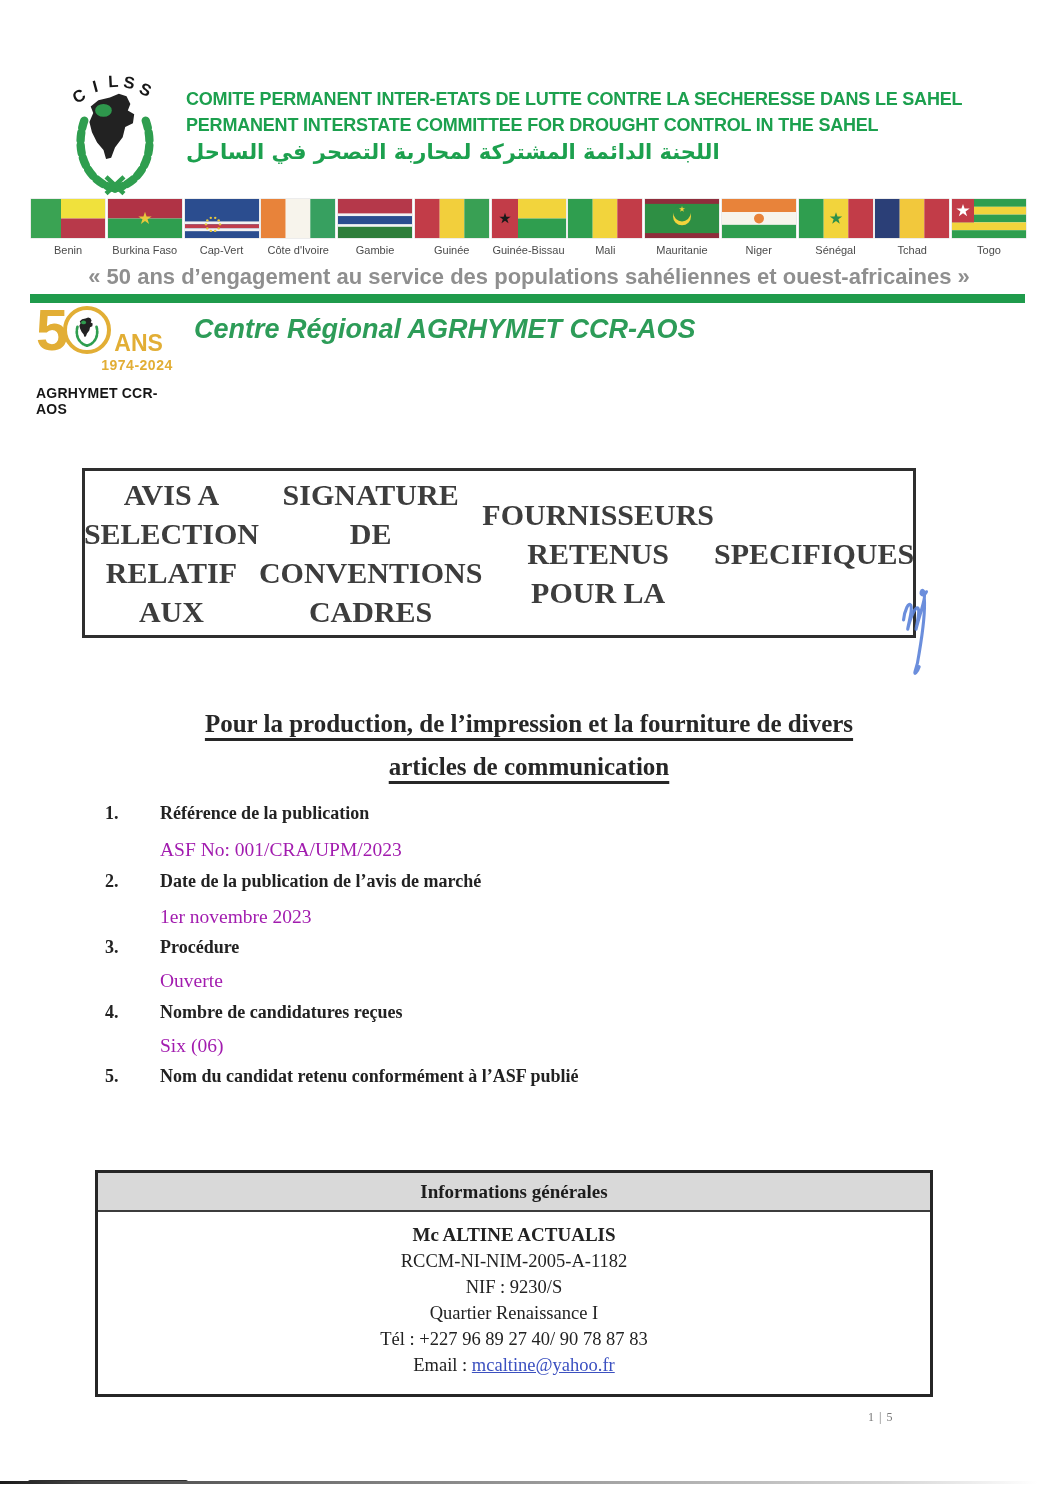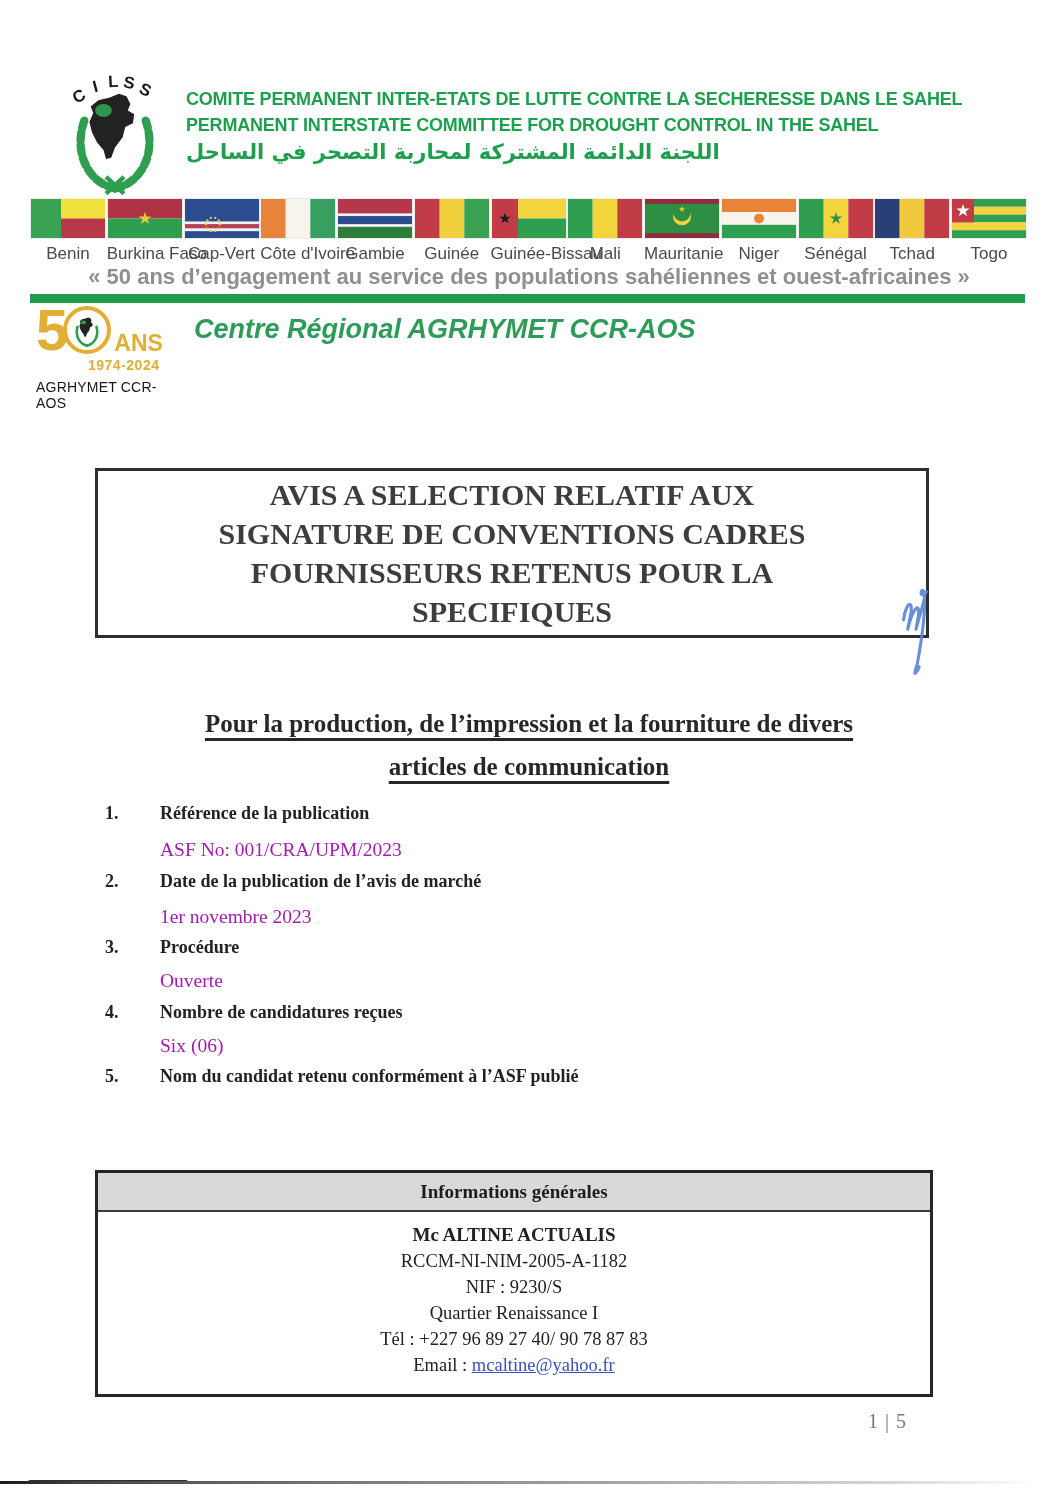--- a/index.html
+++ b/index.html
@@ -11,45 +11,45 @@
   .org-block{position:absolute;left:186px;top:86px;width:830px;}
   .org-line{font-family:"Liberation Sans",sans-serif;font-weight:700;font-size:18px;
             line-height:26px;color:#1ca04e;letter-spacing:-0.2px;white-space:nowrap;}
   .org-line-ar{font-family:"DejaVu Sans",sans-serif;font-weight:700;font-size:21px;
                line-height:28px;color:#1ca04e;direction:rtl;text-align:left;width:fit-content;}
 
   
   .flags-row{position:absolute;left:30px;top:199px;width:997px;display:flex;justify-content:space-between;}
   .flag-cell{width:76px;text-align:center;}
   .flag-cell svg{width:74px;height:39px;display:block;margin:0 auto;box-shadow:0 0 0 0.5px #d8d8d8;}
-  .flag-label{font-family:"Liberation Sans",sans-serif;font-size:17px;color:#4a4a4a;
+  .flag-label{font-family:"Liberation Sans",sans-serif;font-size:11px;color:#4a4a4a;
               margin-top:6px;white-space:nowrap;}
 
   .tagline{position:absolute;left:0;top:264px;width:1058px;text-align:center;
            font-family:Liberation Sans, sans-serif;font-weight:700;font-size:22px;color:#8f8f8f;}
   .green-band{position:absolute;left:30px;top:294px;width:995px;height:9px;background:#1f9b4c;}
 
   
   .anniv{position:absolute;left:36px;top:304px;width:150px;font-family:"Liberation Sans",sans-serif;}
   .anniv-row{display:flex;align-items:center;}
   .anniv-five{font-size:58px;font-weight:800;color:#e2ae35;line-height:52px;}
   .anniv-zero{width:48px;height:48px;border-radius:50%;border:4px solid #e2ae35;margin-left:-5px;
               background:#fff;box-sizing:border-box;display:flex;align-items:center;justify-content:center;}
   .anniv-zero svg{width:38px;height:38px;}
   .anniv-ans{font-size:23px;font-weight:800;color:#e2ae35;margin-left:3px;align-self:flex-end;line-height:26px;}
-  .anniv-years{font-size:14px;font-weight:700;color:#e2ae35;margin:1px 0 0 52px;letter-spacing:0.5px;}
-  .anniv-caption{font-size:14px;font-weight:400;color:#161616;margin-top:6px;letter-spacing:0.2px;}
+  .anniv-years{font-size:14px;font-weight:700;color:#e2ae35;margin:1px 0 0 52px;letter-spacing:0.5px;text-align:center;}
+  .anniv-caption{font-size:14px;font-weight:700;color:#161616;margin-top:12px;letter-spacing:0.2px;}
 
   .center-title{position:absolute;left:186px;top:314px;font-family:"Liberation Sans",sans-serif;
                 font-weight:800;font-style:italic;font-size:27px;color:#2d9c58;margin-left:8px;}
 
   
-  .title-box{position:absolute;left:95px;top:468px;width:834px;height:170px;border:3px solid #2e2e2e;
-             box-sizing:border-box;display:flex;flex-direction:column;justify-content:center;
-             text-align:center;font-weight:700;font-size:30px;line-height:39px;color:#3d3d3d;}
+  .title-box{position:absolute;left:82px;top:468px;width:834px;height:170px;border:3px solid #2e2e2e;
+             box-sizing:border-box;display:flex;flex-direction:row;justify-content:center;
+             text-align:center;font-weight:700;font-size:30px;line-height:39px;color:#3d3d3d;align-items:center;}
   .paraph{position:absolute;left:892px;top:572px;}
 
   
   .subtitle{position:absolute;left:0;top:702px;width:1058px;text-align:center;font-weight:700;
             font-size:25px;line-height:43px;color:#272727;}
   .subtitle div{text-decoration:underline;text-underline-offset:6px;text-decoration-thickness:2.5px;
                 display:inline-block;width:100%;}
 
   
   .item-num{position:absolute;left:105px;font-weight:700;font-size:18px;color:#222;}
@@ -57,21 +57,21 @@
   .item-value{position:absolute;left:160px;font-weight:400;font-size:19.5px;color:#a21caf;}
 
   
   .info-box{position:absolute;left:95px;top:1122px;width:838px;border:3px solid #262626;box-sizing:border-box;margin-top:48px;}
   .info-header{background:#d9d9d9;text-align:center;font-weight:700;font-size:19px;color:#1d1d1d;
                padding:8px 0 7px;border-bottom:2.5px solid #3c3c3c;}
   .info-body{padding:10px 0 16px;text-align:center;font-size:18.5px;line-height:26px;color:#222;}
   .info-line-bold{font-weight:700;font-size:19px;text-align:center;}
   .email-link{color:#3b50c0;text-decoration:underline;cursor:pointer;}
 
-  .page-num{position:absolute;left:868px;top:1410px;font-size:20px;color:#777;letter-spacing:1px;}
+  .page-num{position:absolute;left:868px;top:1410px;font-size:12px;color:#777;letter-spacing:1px;}
 
   .scan-line{position:absolute;left:0;top:1481px;width:1048px;height:2.5px;
              background:linear-gradient(90deg,#1a1a1a 0%,#444 8%,#777 32%,#a8a8a8 60%,#d6d6d6 85%,rgba(255,255,255,0) 99%);}
   .scan-line-thick{position:absolute;left:28px;top:1480px;width:160px;height:4px;background:#2e2e2e;border-radius:2px;}
 </style>
 </head>
 <body>
 
 <div class="page">
 

